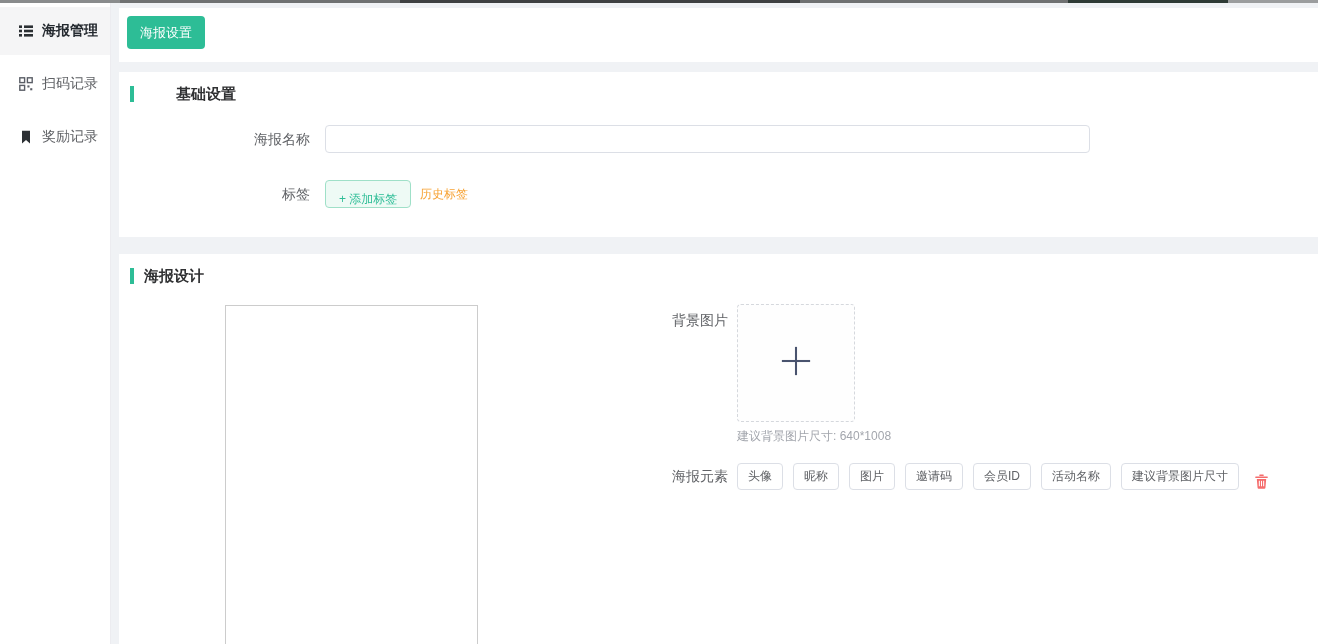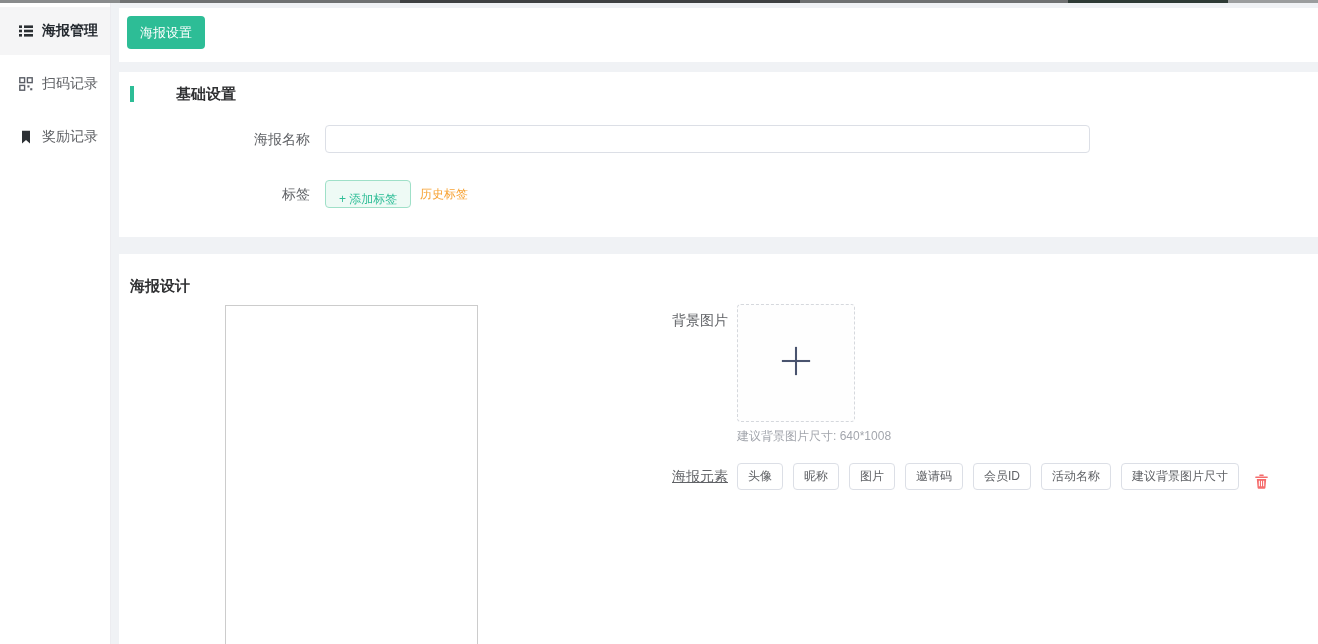--- a/index.html
+++ b/index.html
@@ -84,21 +84,21 @@
     line-height:28px; font-size:12px; color:#f7a335; cursor:pointer;
   }
 
   
   .poster-canvas {
     position:absolute; left:106px; top:51px;
     width:253px; height:620px;
     background:#ffffff; border:1px solid #cccccc;
   }
   .lbl-bg    { top:58px;  width:609px; line-height:16px; }
-  .lbl-elems { top:209px; width:609px; line-height:27px;text-decoration:underline; }
+  .lbl-elems { top:209px; width:609px; line-height:27px; }
   .upload-box {
     position:absolute; left:618px; top:50px;
     width:118px; height:118px;
     border:1px dashed #d5d8dd; border-radius:4px;
     background:#fefefe;
     display:flex; align-items:center; justify-content:center;
     cursor:pointer;
   }
   .upload-hint {
     position:absolute; left:618px; top:174px;
@@ -173,21 +173,21 @@
 
   <label class="form-label lbl-row1">海报名称</label>
   <input id="poster-name-input" type="text" value="" style="">
 
   <label class="form-label lbl-row2">标签</label>
   <button class="btn-add-tag">+ 添加标签</button>
   <span class="link-history">历史标签</span>
 </section>
 
 <section class="card" id="card-design">
-  <div class="sec-header" style="top:14px;flex-direction:column;">
+  <div class="sec-header" style="top:14px;">
     <span class="sec-bar"></span>
     <span>海报设计</span>
   </div>
 
   <div class="poster-canvas"></div>
 
   <label class="form-label lbl-bg">背景图片</label>
 
   <div class="upload-box">
     <span>

